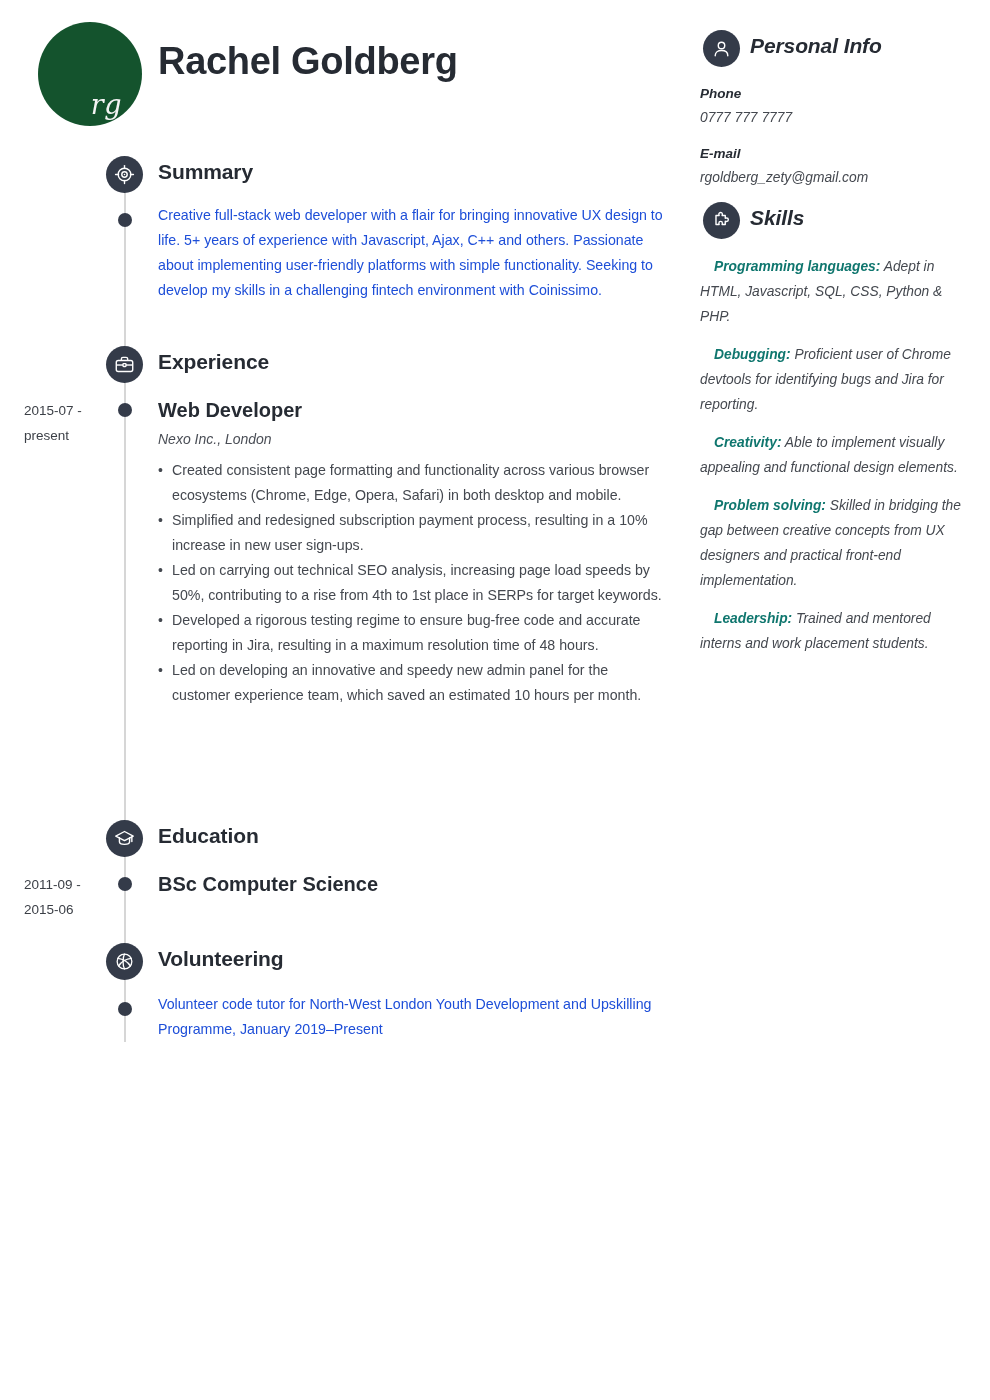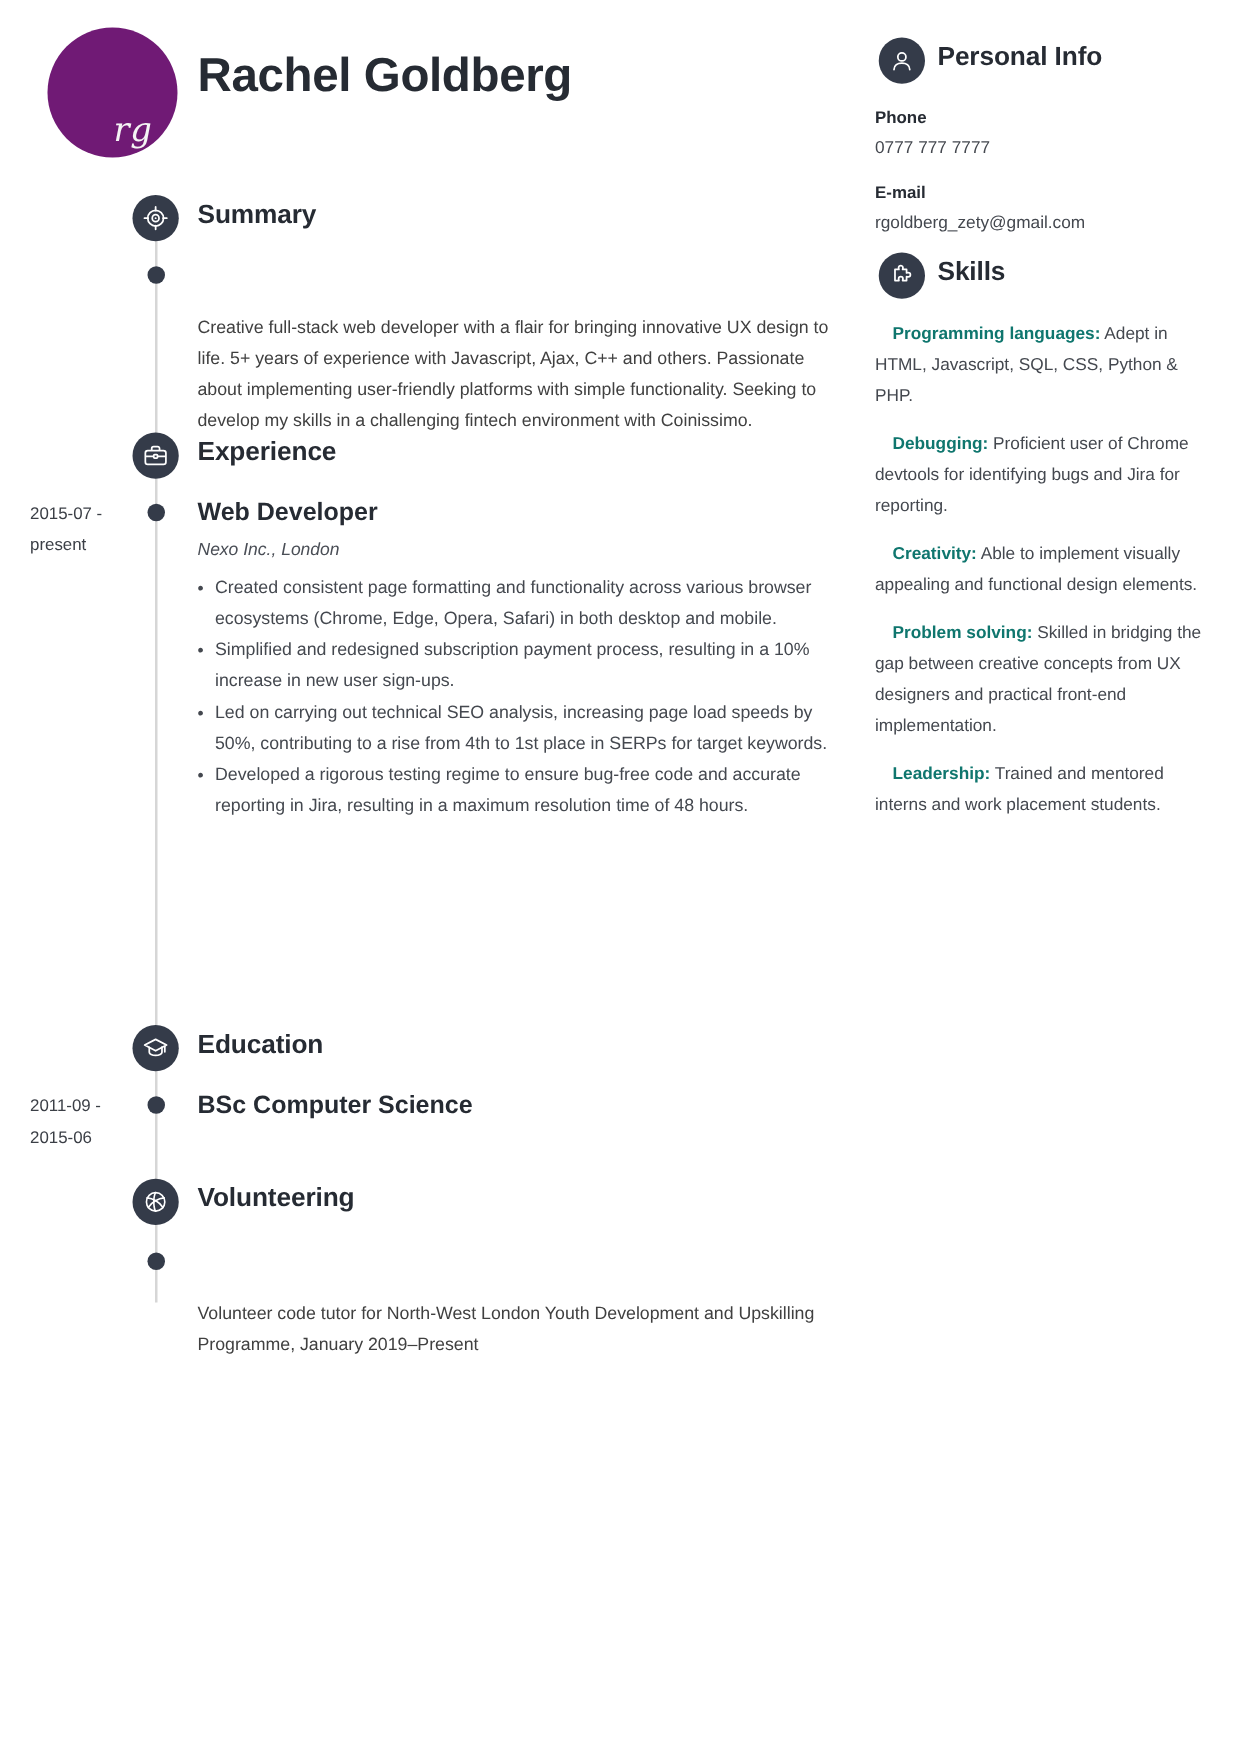--- a/index.html
+++ b/index.html
@@ -39,21 +39,21 @@
     height: 130px;
   }
 
   .avatar {
     position: absolute;
     left: 38px;
     top: 22px;
     width: 104px;
     height: 104px;
     border-radius: 50%;
-    background: #701a75;
+    background: #14532d;
     color: #ffffff;
     text-align: center;
   }
 
   .avatar-initials {
     position: absolute;
     right: 20px;
     bottom: 8px;
     font-family: "DejaVu Serif", "Liberation Serif", serif;
     font-style: italic;
@@ -150,22 +150,21 @@
     font-size: 14px;
     color: #4a4e56;
     line-height: 24px;
     margin-top: 5px;
     font-style: italic;
   }
 
   .body-text {
     font-size: 14.2px;
     line-height: 25px;
-    color: #404040;
-    margin-top: 47px;
+    color: #1d4ed8;
   }
 
   .bullets {
     list-style: none;
     margin-top: 7px;
   }
   .bullets li {
     position: relative;
     padding-left: 14px;
     font-size: 14.2px;
@@ -188,21 +187,21 @@
   }
 
   
   .right-col {
     position: absolute;
     left: 700px;
     top: 0;
     width: 270px;
   }
 
-  .side-section { position: relative; }
+  .side-section { position: relative; font-style: italic; }
 
   .side-head {
     position: relative;
     height: 44px;
     margin-bottom: 8px;
   }
 
   .side-icon {
     position: absolute;
     left: 3px;
@@ -310,20 +309,21 @@
       </div>
 
       <div class="content-area" style="top:52px;">
         <div class="entry-title">Web Developer</div>
         <div class="entry-sub">Nexo Inc., London</div>
         <ul class="bullets">
           <li>Created consistent page formatting and functionality across various browser ecosystems (Chrome, Edge, Opera, Safari) in both desktop and mobile.</li>
           <li>Simplified and redesigned subscription payment process, resulting in a 10% increase in new user sign-ups.</li>
           <li>Led on carrying out technical SEO analysis, increasing page load speeds by 50%, contributing to a rise from 4th to 1st place in SERPs for target keywords.</li>
           <li>Developed a rigorous testing regime to ensure bug-free code and accurate reporting in Jira, resulting in a maximum resolution time of 48 hours.</li>
+          <li>Led on developing an innovative and speedy new admin panel for the customer experience team, which saved an estimated 10 hours per month.</li>
         </ul>
       </div>
     </div>
 
     <div class="section" style="top:820px;">
       <div class="section-head">
         <div class="sec-icon">
           <svg width="21" height="21" viewBox="0 0 24 24" fill="none" stroke="#ffffff" stroke-width="1.6" stroke-linejoin="round" stroke-linecap="round">
             <path d="M12 4 L22 9.2 L12 14.4 L2 9.2 Z"></path>
             <path d="M6.2 11.2v4.6c0 1.6 2.6 2.9 5.8 2.9s5.8-1.3 5.8-2.9v-4.6"></path>

